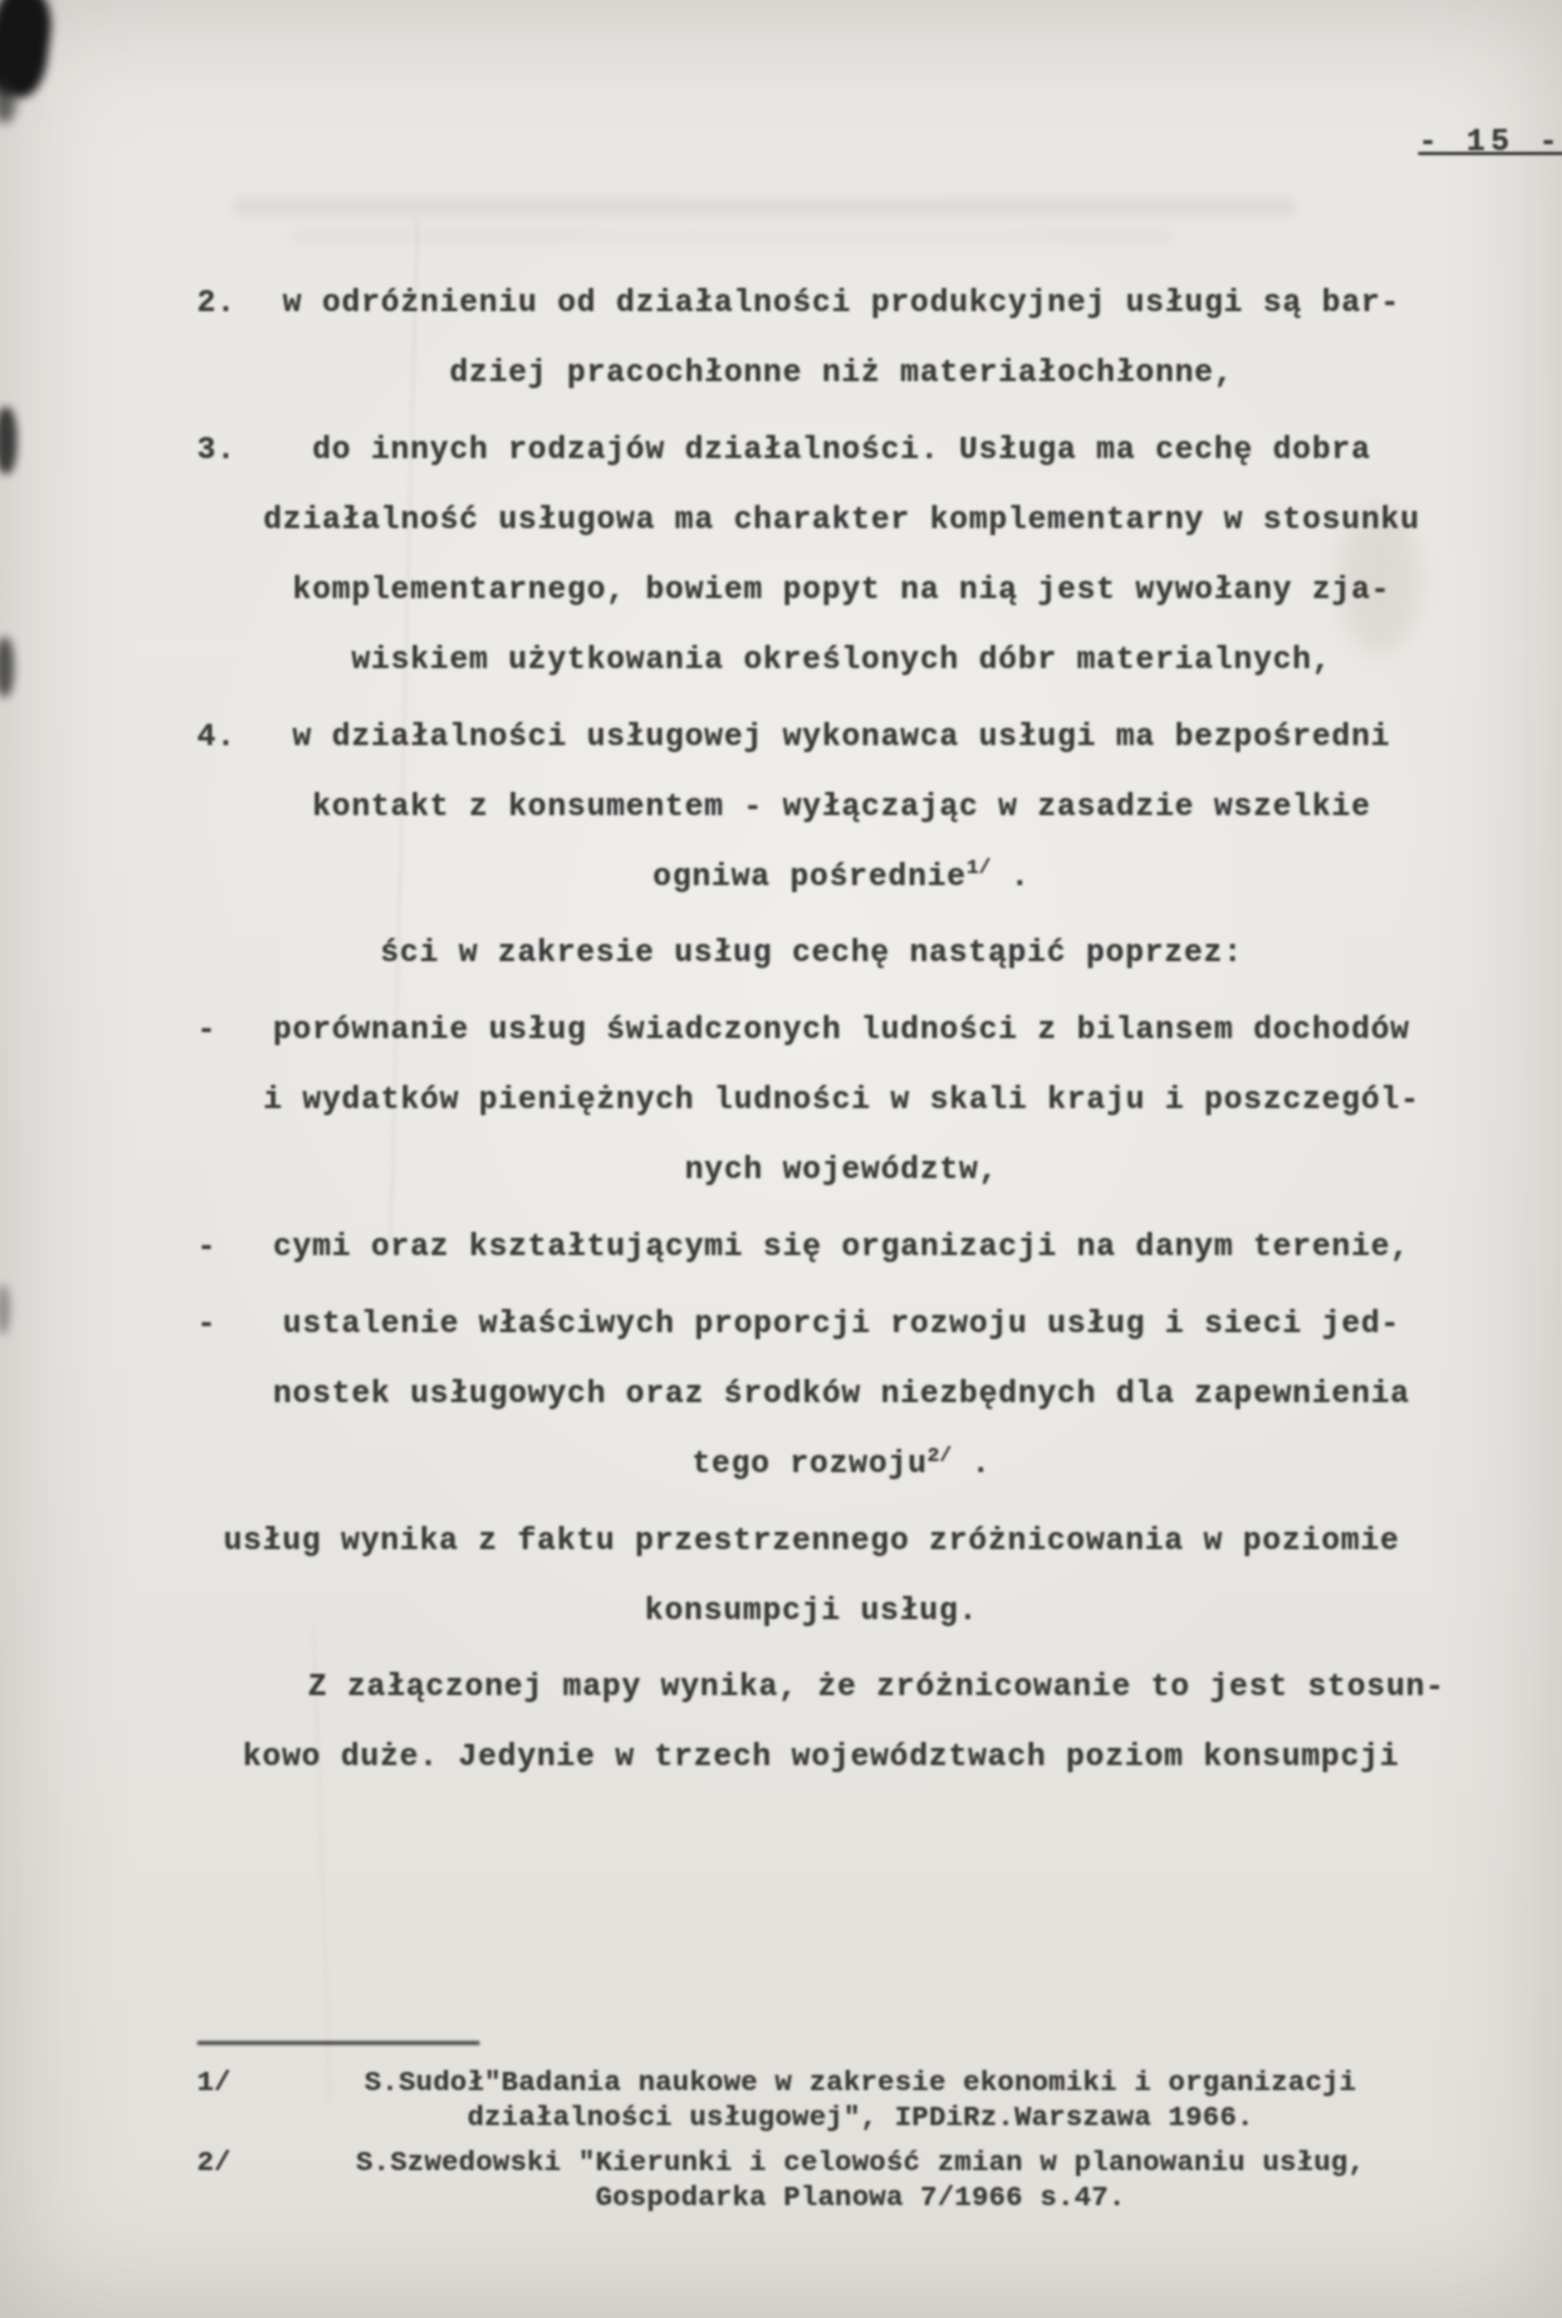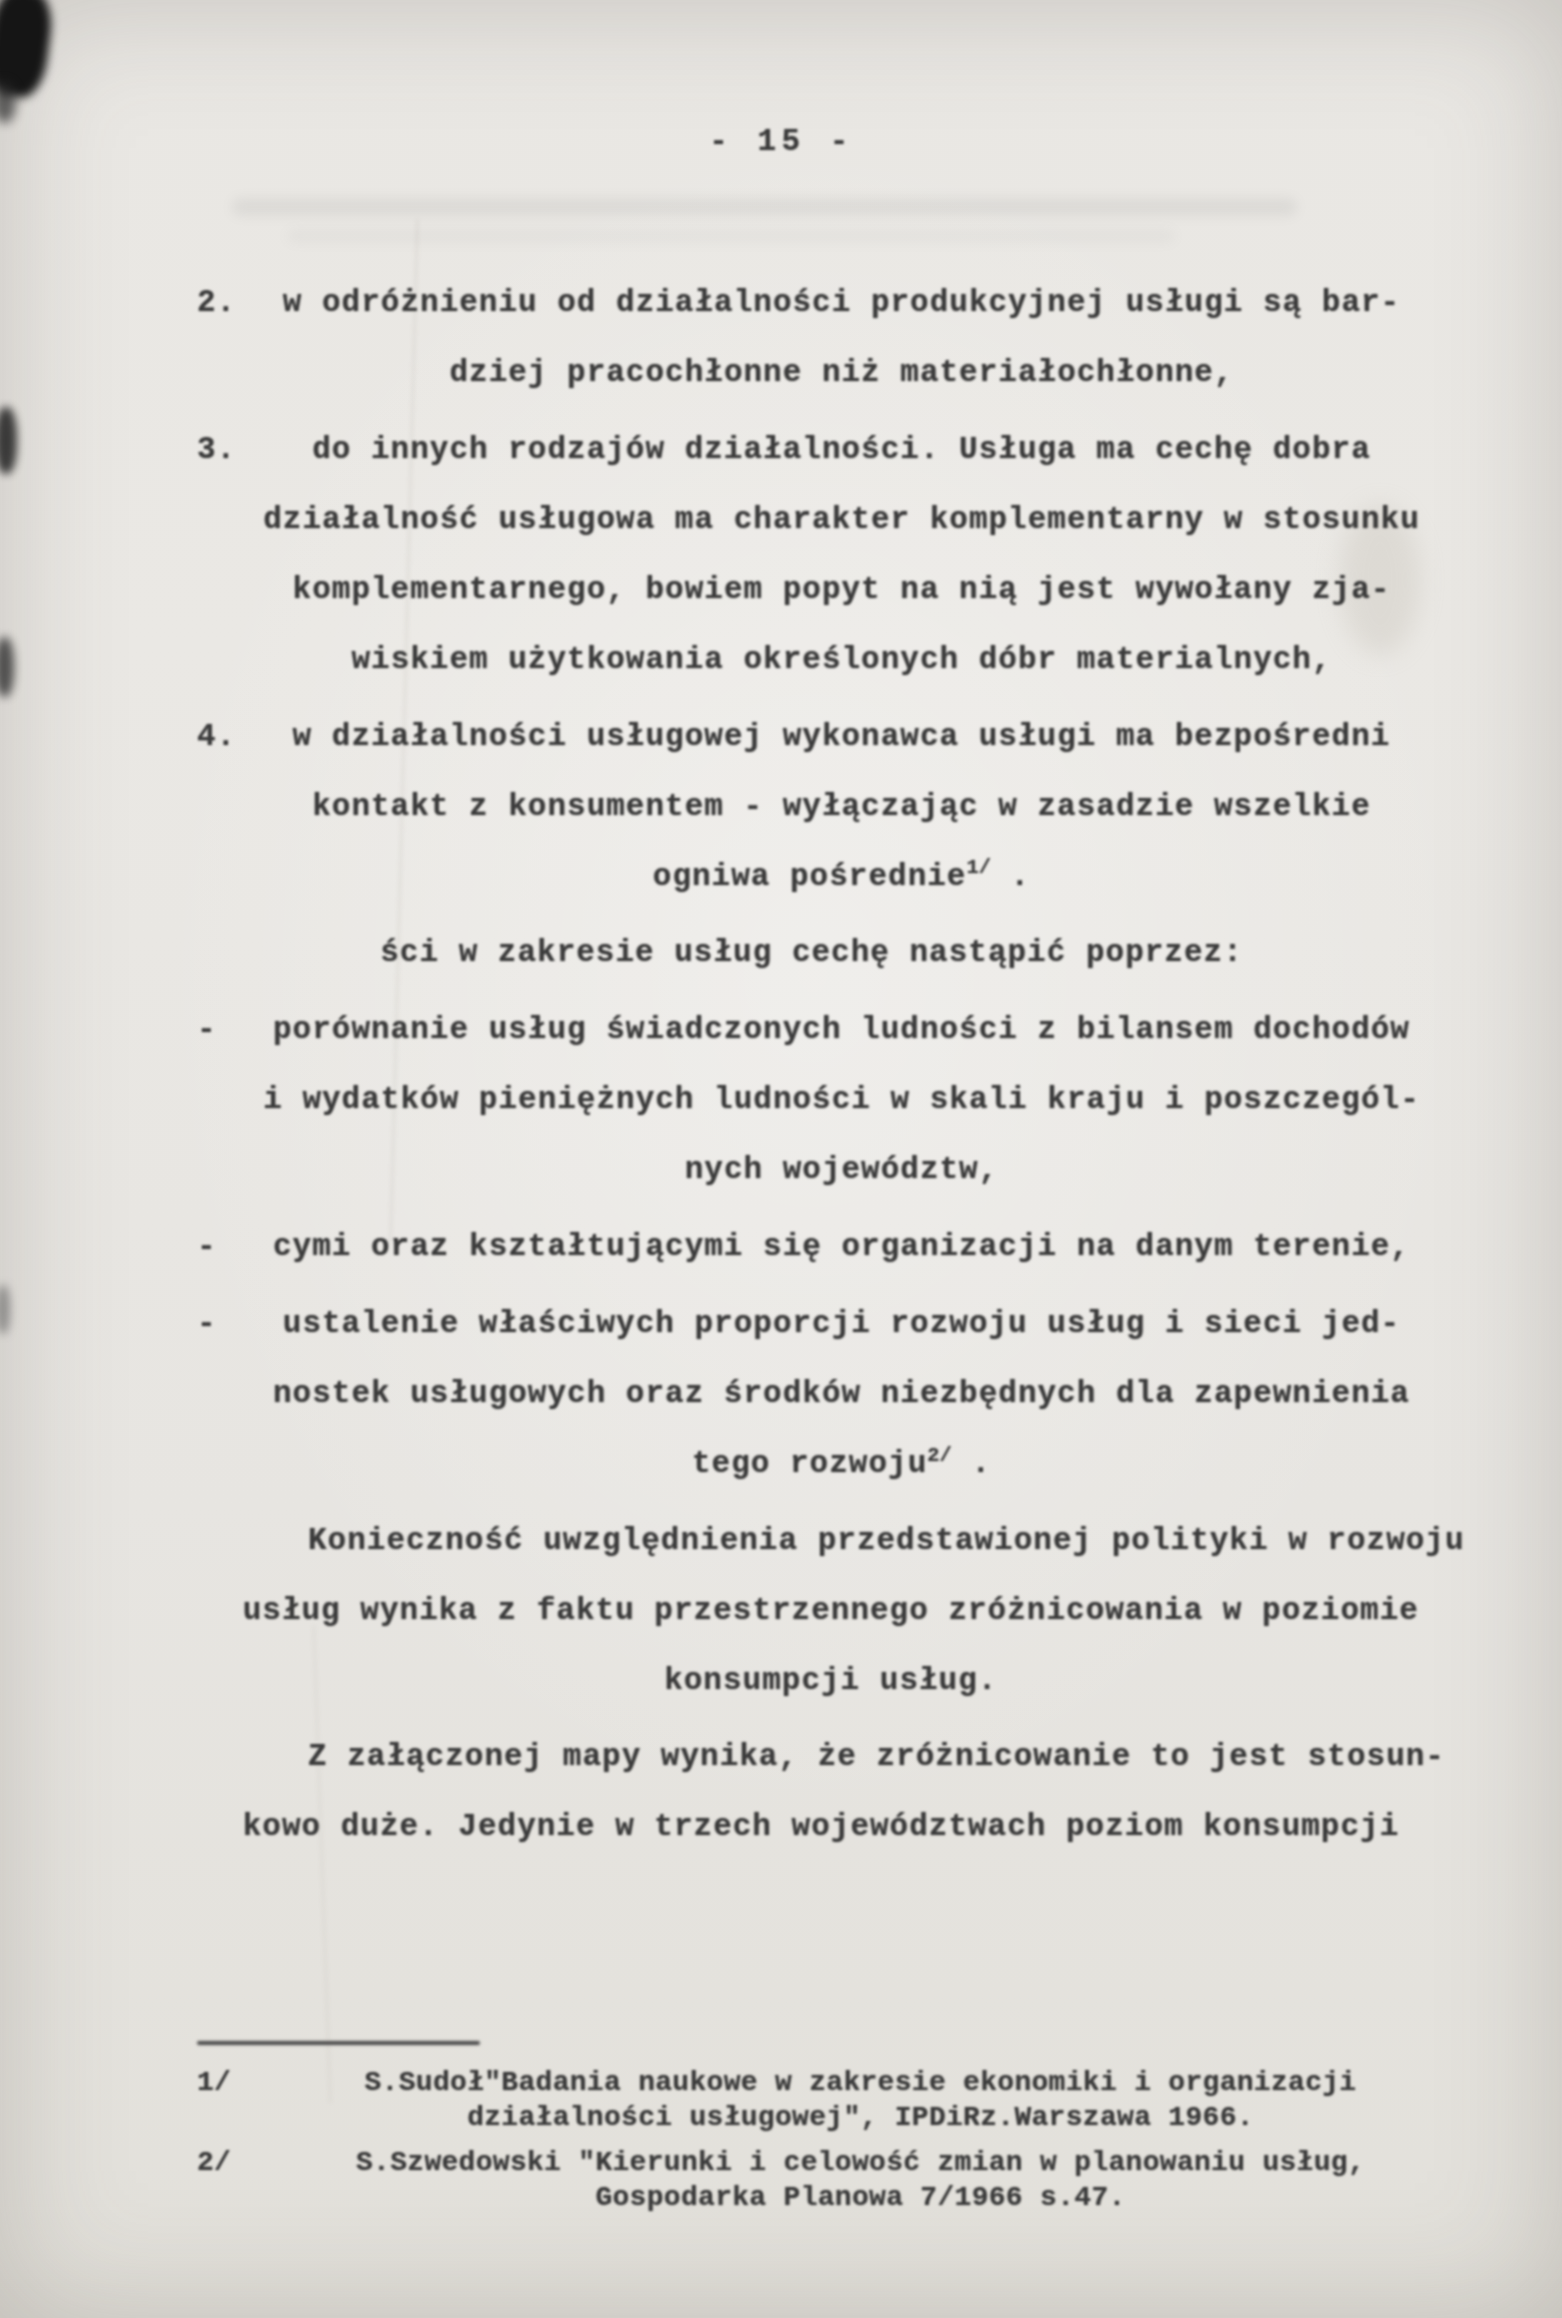--- a/index.html
+++ b/index.html
@@ -27,21 +27,21 @@
   .crease-1 { left:403px; top:219px; width:2px; height:1024px; background:#8a8278; opacity:.16; filter:blur(2px); transform:rotate(1.5deg); }
   .crease-2 { left:321px; top:1625px; width:2px; height:478px; background:#8a8278; opacity:.12; filter:blur(2px); transform:rotate(-2deg); }
   .stain-1 { left:1339px; top:505px; width:82px; height:150px; background:#b8b2a6; opacity:.25; filter:blur(12.3px); border-radius:50%; }
 
   
   .ink { color:#3b3b3b; font-weight:bold; filter:blur(0.8px); }
   .ink * { text-shadow:0 0 1.7px rgba(30,30,30,0.45); }
 
   .pageno {
     position:absolute; top:124px; left:0; width:100%;
-    text-align:center; font-size:31px; letter-spacing:5.5px;
+    text-align:right; font-size:31px; letter-spacing:5.5px;text-decoration:underline;
   }
   .doc {
     position:absolute; left:197px; top:268px; width:1229px;
     font-size:31px; line-height:70px; letter-spacing:1px;
     white-space:nowrap;
   }
   .block { display:flex; margin-bottom:6.8px; }
   .marker { width:60px; flex:none; }
   .body   { flex:1;text-align:center; }
   .para .line.first { padding-left:111px; }
@@ -135,21 +135,20 @@
       <div class="marker">-</div>
       <div class="body">
         <div class="line">ustalenie właściwych proporcji rozwoju usług i sieci jed-</div>
         <div class="line">nostek usługowych oraz środków niezbędnych dla zapewnienia</div>
         <div class="line"><span>tego rozwoju</span><sup>2/</sup><span> .</span></div>
       </div>
     </div>
 
     <div class="block para">
       <div class="body">
-        <div class="line first">Konieczność uwzględnienia przedstawionej polityki w rozwoju</div>
         <div class="line">usług wynika z faktu przestrzennego zróżnicowania w poziomie</div>
         <div class="line">konsumpcji usług.</div>
       </div>
     </div>
 
     <div class="block para">
       <div class="body">
         <div class="line first">Z załączonej mapy wynika, że zróżnicowanie to jest stosun-</div>
         <div class="line">kowo duże. Jedynie w trzech województwach poziom konsumpcji</div>
       </div>

